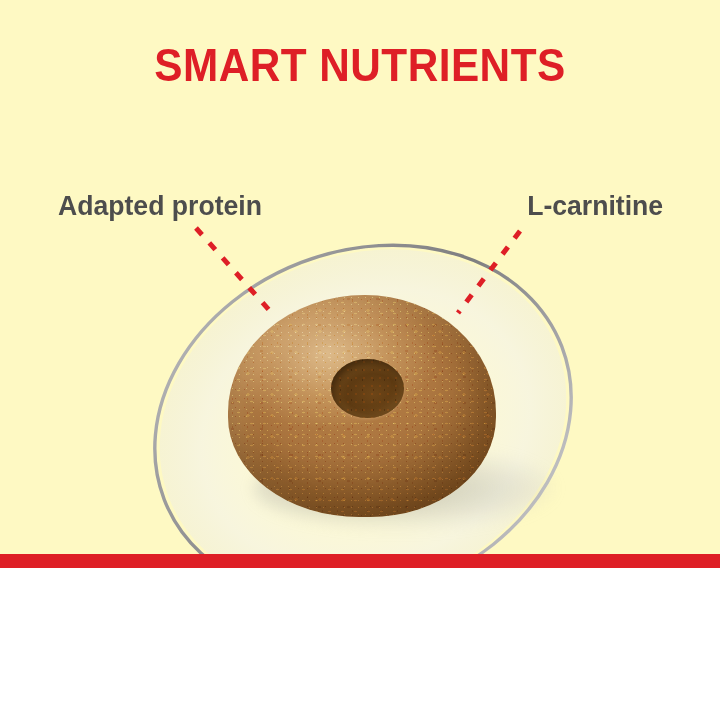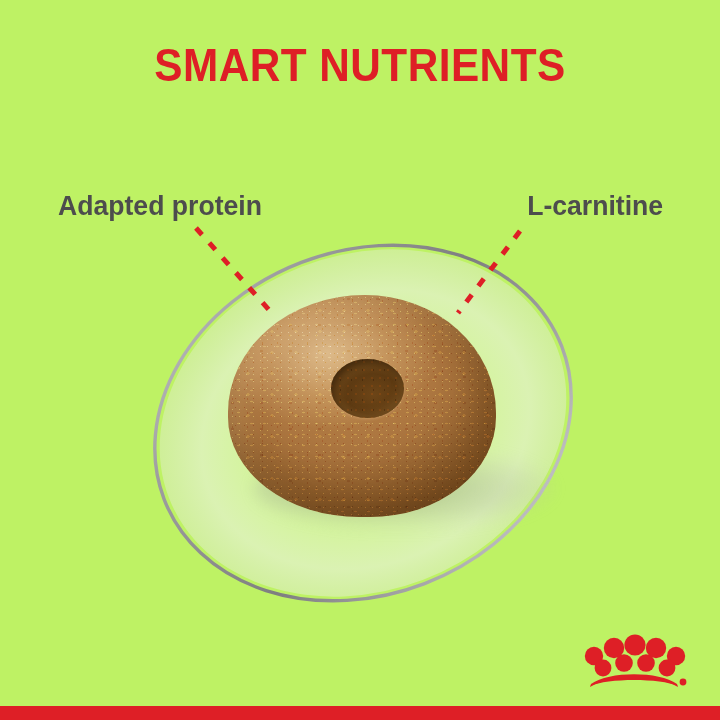--- a/index.html
+++ b/index.html
@@ -6,22 +6,22 @@
     margin: 0;
     padding: 0;
     background: #ffffff;
   }
   body {
     font-family: "Liberation Sans", sans-serif;
   }
   #stage {
     position: relative;
     width: 720px;
-    height: 720px;
-    background: #bef264;
+    height: 568px;
+    background: #fef9c3;
     overflow: hidden;
   }
 
   
   .title {
     position: absolute;
     left: 0;
     top: 40px;
     width: 720px;
     text-align: center;

